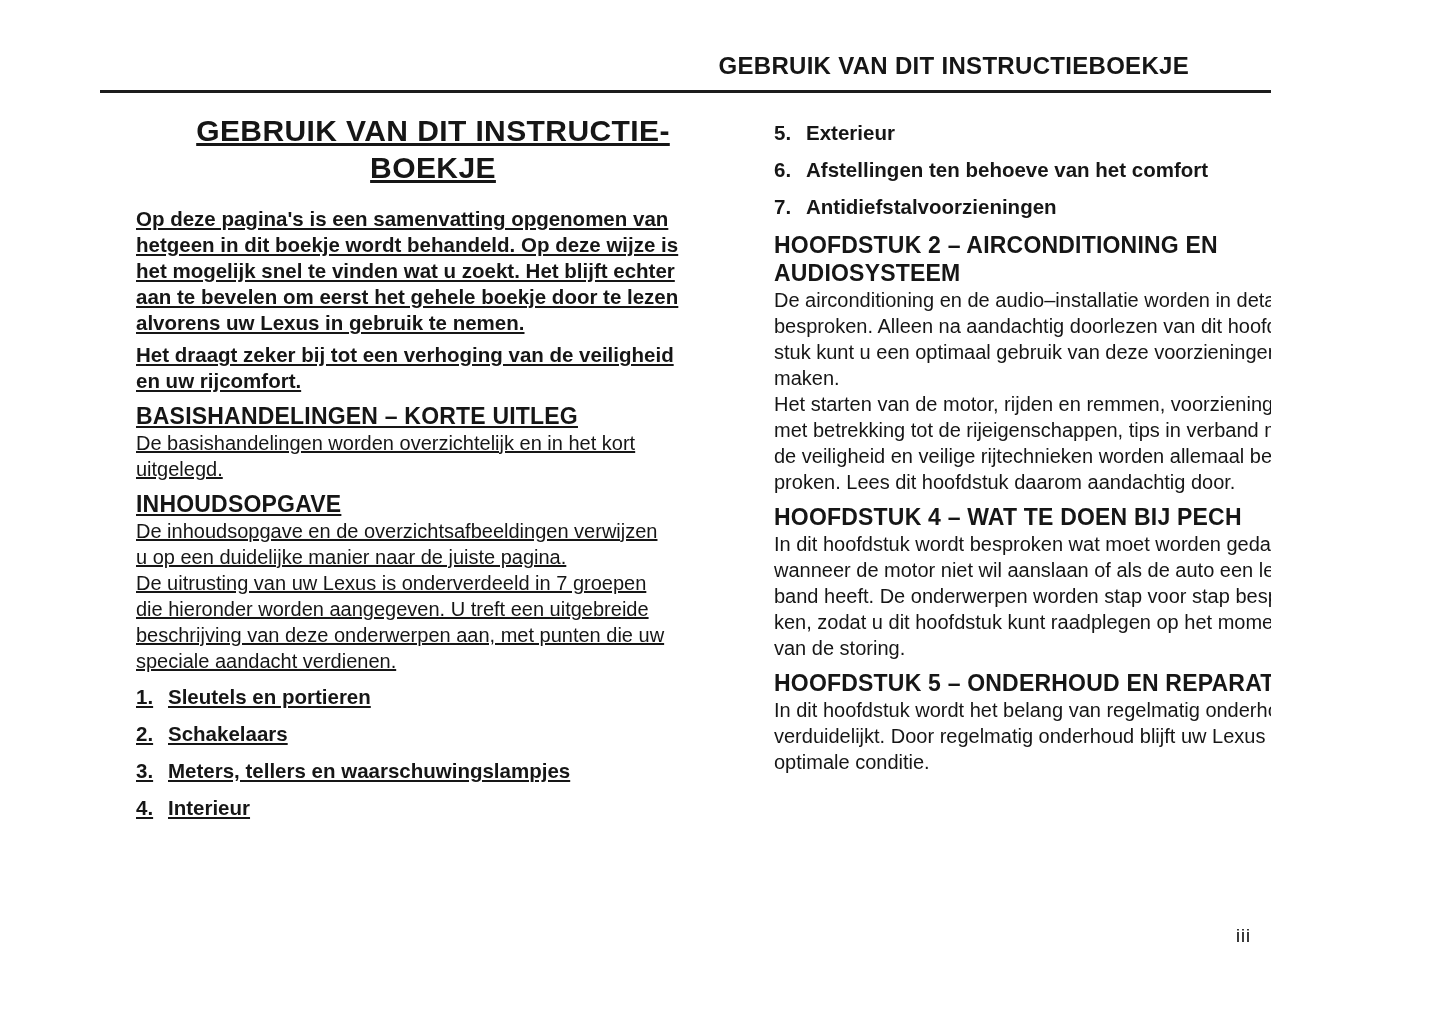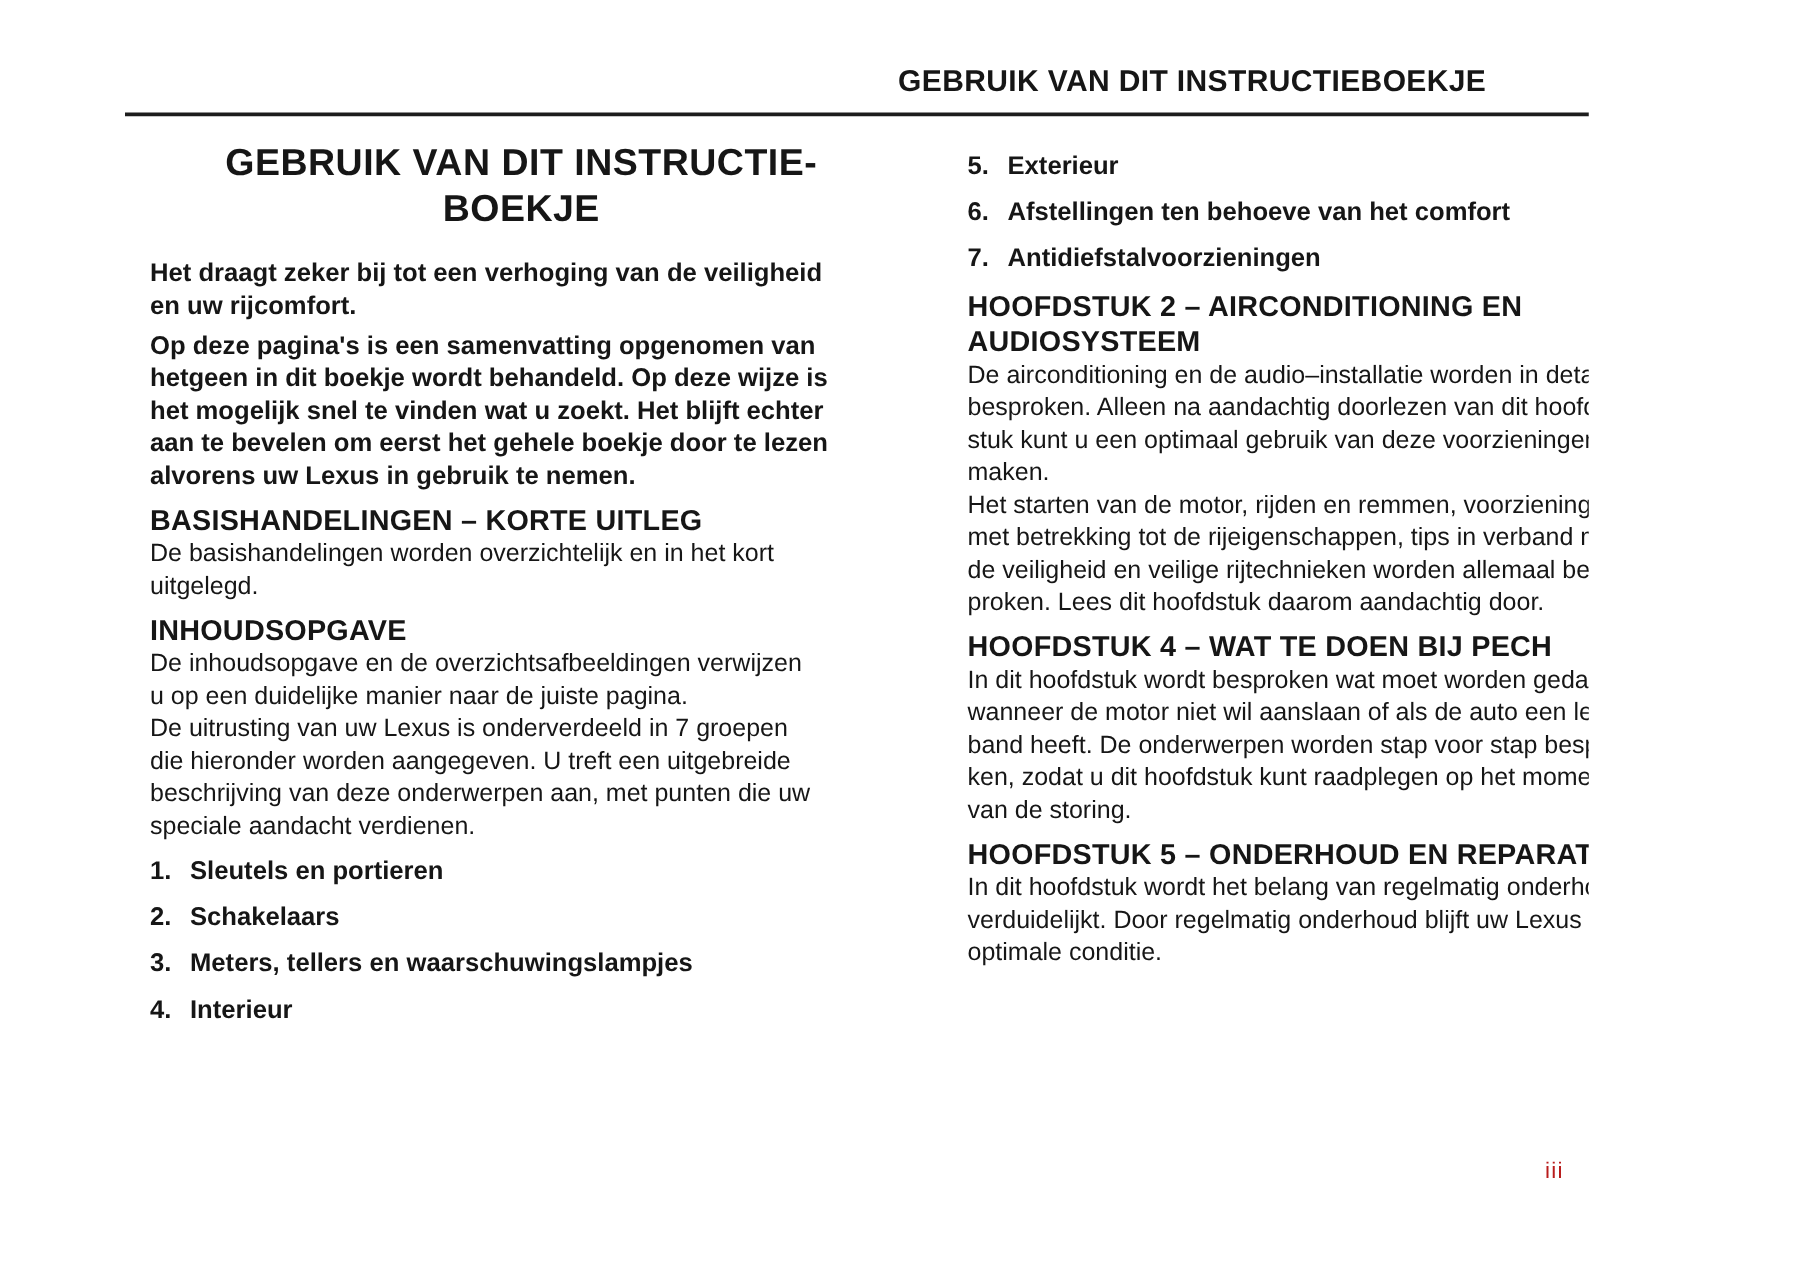--- a/index.html
+++ b/index.html
@@ -30,21 +30,21 @@
     top: 90px;
     left: 100px;
     width: 1263px;
     height: 3px;
     background: #1d1d1d;
   }
   .col {
     position: absolute;
     top: 112px;
   }
-  .col-left  { left: 120px;  width: 594px; }
+  .col-left  { left: 136px;  width: 594px; text-decoration: underline; }
   .col-right { left: 774px;  width: 596px; padding-top: 8px; }
 
   .page-title {
     margin: 0 0 20px 0;
     font-size: 30px;
     font-weight: bold;
     line-height: 37px;
     text-align: center;
     letter-spacing: 0.4px;
     white-space: pre-line;
@@ -79,43 +79,43 @@
     font-weight: bold;
     line-height: 26px;
   }
   .toc-num   { width: 32px; flex: 0 0 32px; }
   .toc-label { flex: 1; }
   .page-number {
     position: absolute;
     top: 926px;
     right: 20px;
     font-size: 18px;
-    color: #b91c1c;
+    color: #000000;
     letter-spacing: 1px;
   }
 </style>
 </head>
 <body>
 
 <div class="page">
 
   <div class="running-header">GEBRUIK VAN DIT INSTRUCTIEBOEKJE</div>
   <div class="header-rule"></div>
 
   <div class="col col-left">
     <h1 class="page-title">GEBRUIK VAN DIT INSTRUCTIE-
 BOEKJE</h1>
 
-    <p class="para bold">Het draagt zeker bij tot een verhoging van de veiligheid
-en uw rijcomfort.</p>
     <p class="para bold">Op deze pagina's is een samenvatting opgenomen van
 hetgeen in dit boekje wordt behandeld. Op deze wijze is
 het mogelijk snel te vinden wat u zoekt. Het blijft echter
 aan te bevelen om eerst het gehele boekje door te lezen
 alvorens uw Lexus in gebruik te nemen.</p>
+    <p class="para bold">Het draagt zeker bij tot een verhoging van de veiligheid
+en uw rijcomfort.</p>
 
     <div class="section">
       <h2 class="section-heading">BASISHANDELINGEN – KORTE UITLEG</h2>
       <p class="section-body">De basishandelingen worden overzichtelijk en in het kort
 uitgelegd.</p>
     </div>
 
     <div class="section">
       <h2 class="section-heading">INHOUDSOPGAVE</h2>
       <p class="section-body">De inhoudsopgave en de overzichtsafbeeldingen verwijzen

